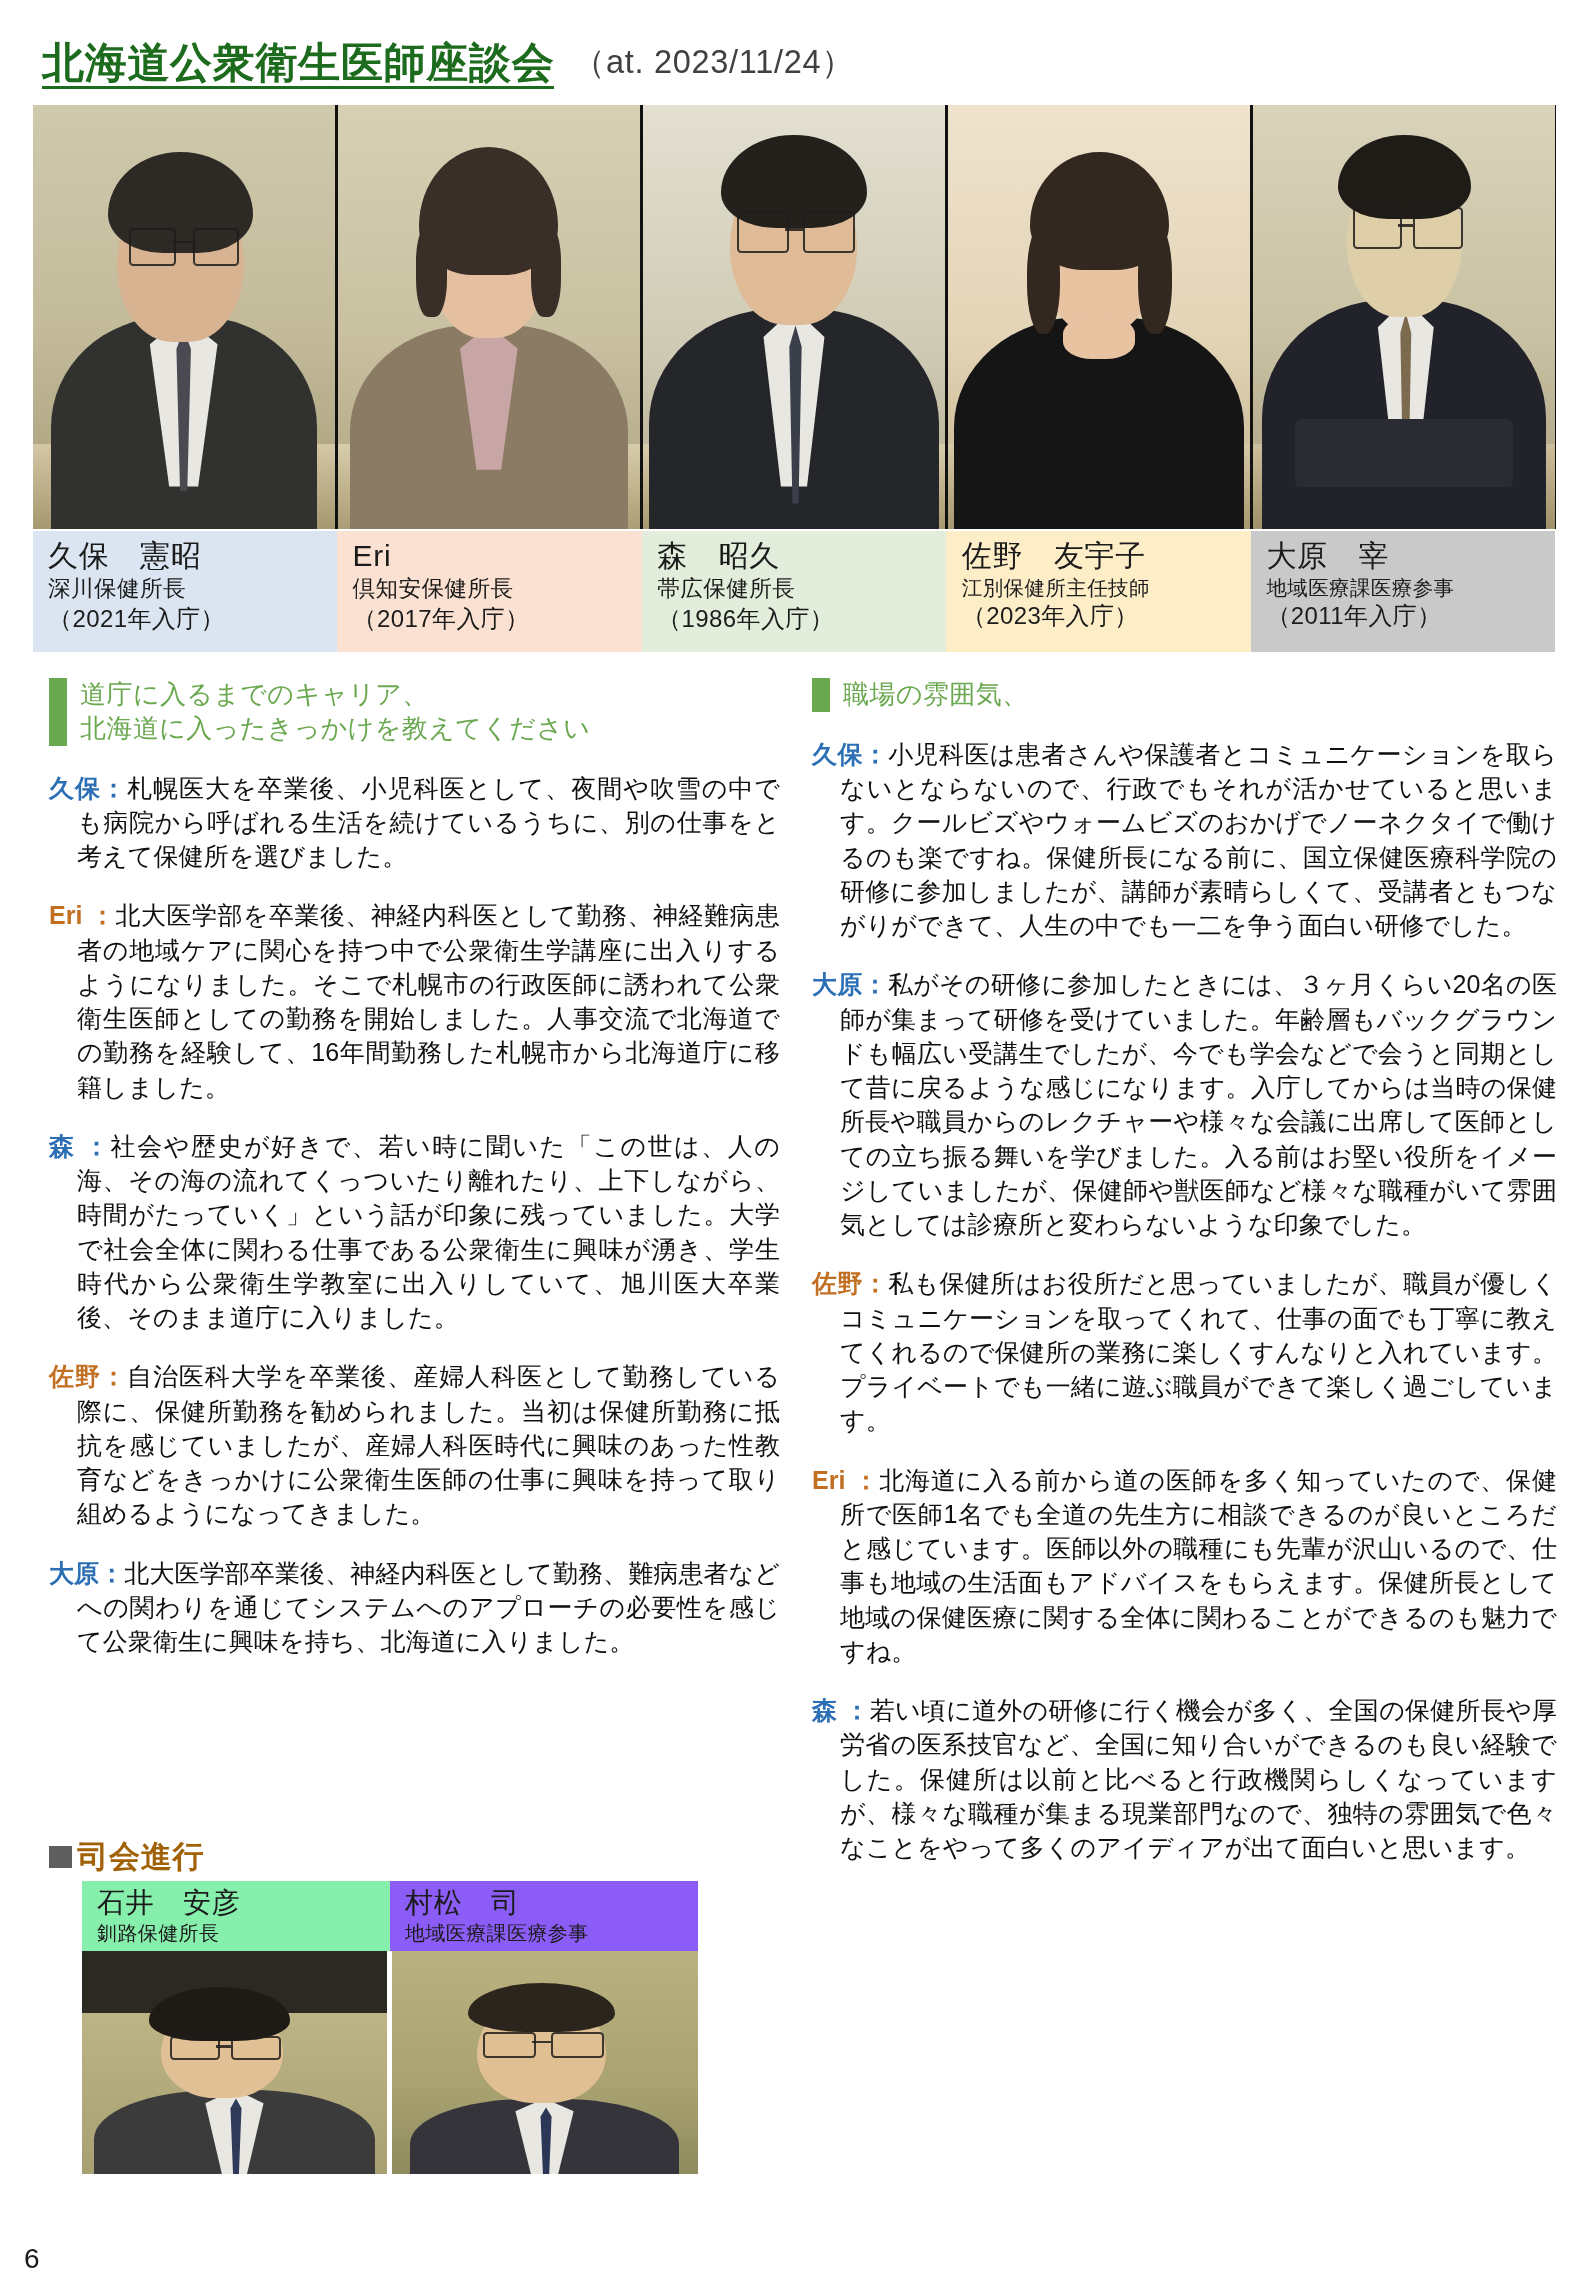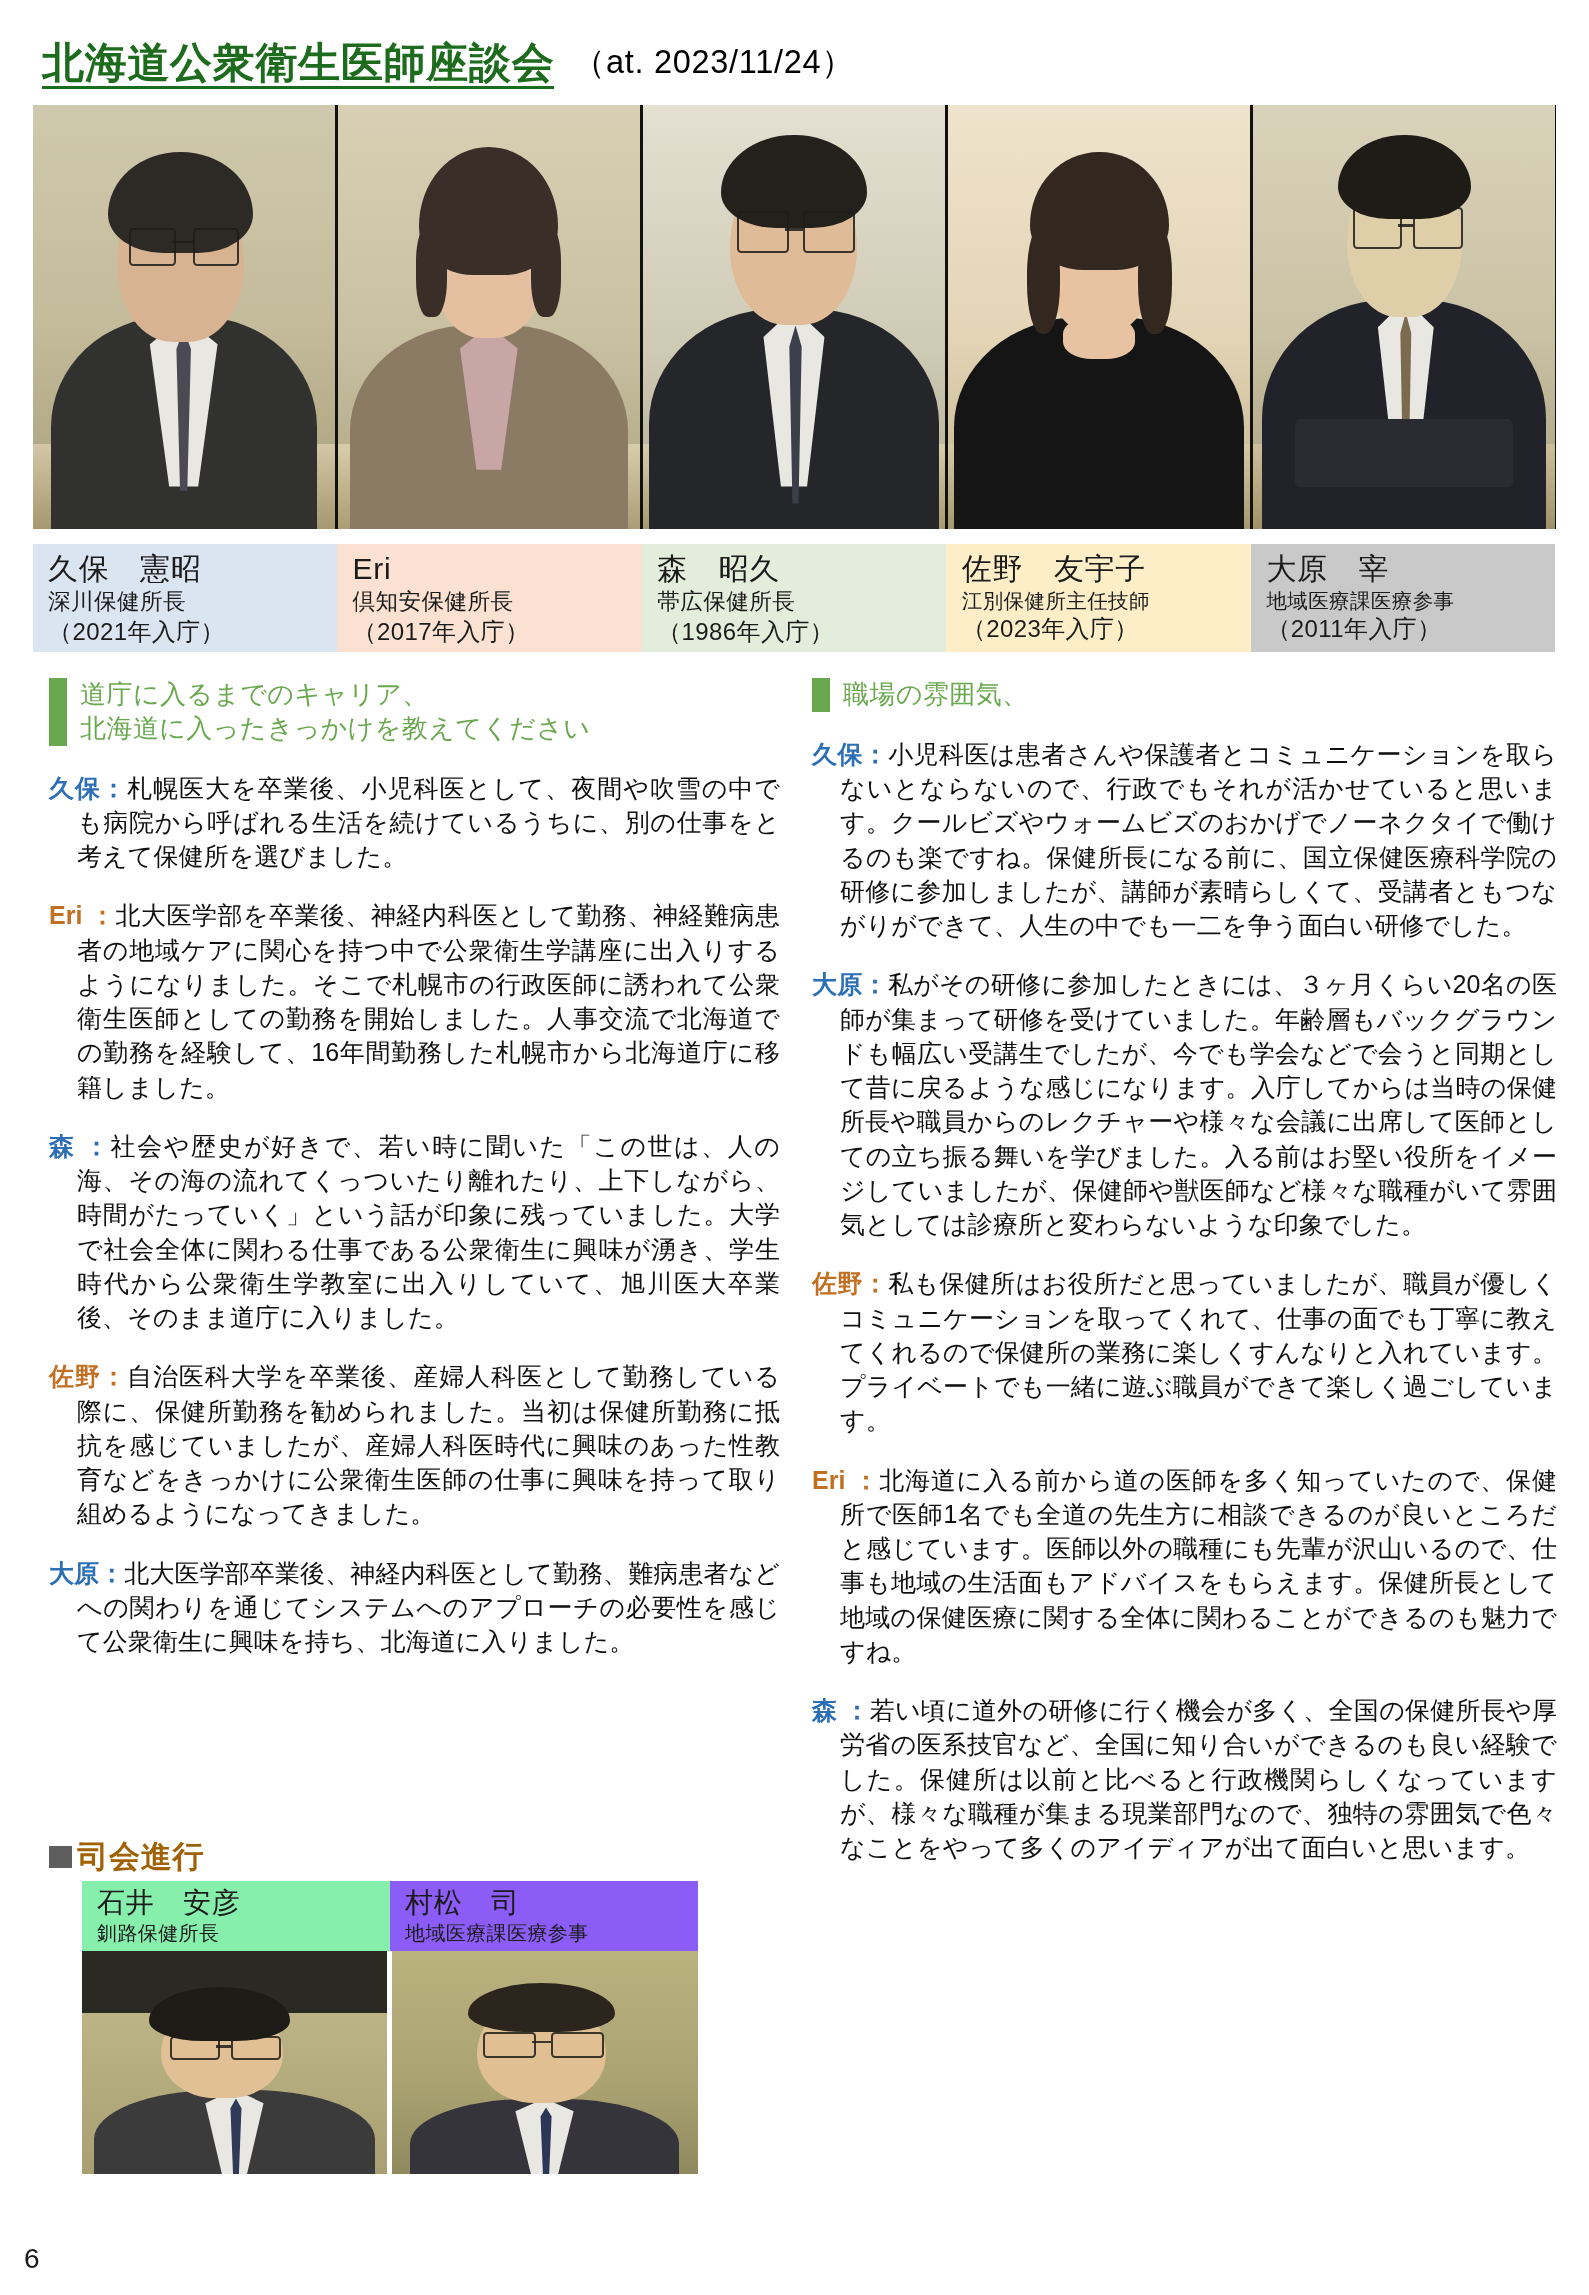--- a/index.html
+++ b/index.html
@@ -30,21 +30,21 @@
     font-weight: bold;
     color: #1d6b1d;
     letter-spacing: 0.7px;
     border-bottom: 3.5px solid #1d6b1d;
     padding-bottom: 1.4px;
     line-height: 1.05;
     white-space: nowrap;
   }
   #header-date {
     font-size: 32.5px;
-    color: #000000;
+    color: #404040;
     margin-left: 18.4px;
     padding-bottom: 4.2px;
     letter-spacing: 0.7px;
     white-space: nowrap;
     font-weight: normal;
   }
 
   
   #photo-strip {
     position: absolute;
@@ -108,21 +108,20 @@
     left: 32.5px;
     top: 531px;
     width: 1523px;
     height: 121px;
     display: flex;
   }
   .namecard {
     flex: 1;
     padding: 7px 0 0 15.5px;
     box-sizing: border-box;
-    margin-top: 13px;
   }
   .nc-name {
     font-size: 30px;
     color: #1b1b1b;
     line-height: 1.2;
     letter-spacing: 0.7px;
     white-space: nowrap;
   }
   .nc-role {
     font-size: 22.6px;

